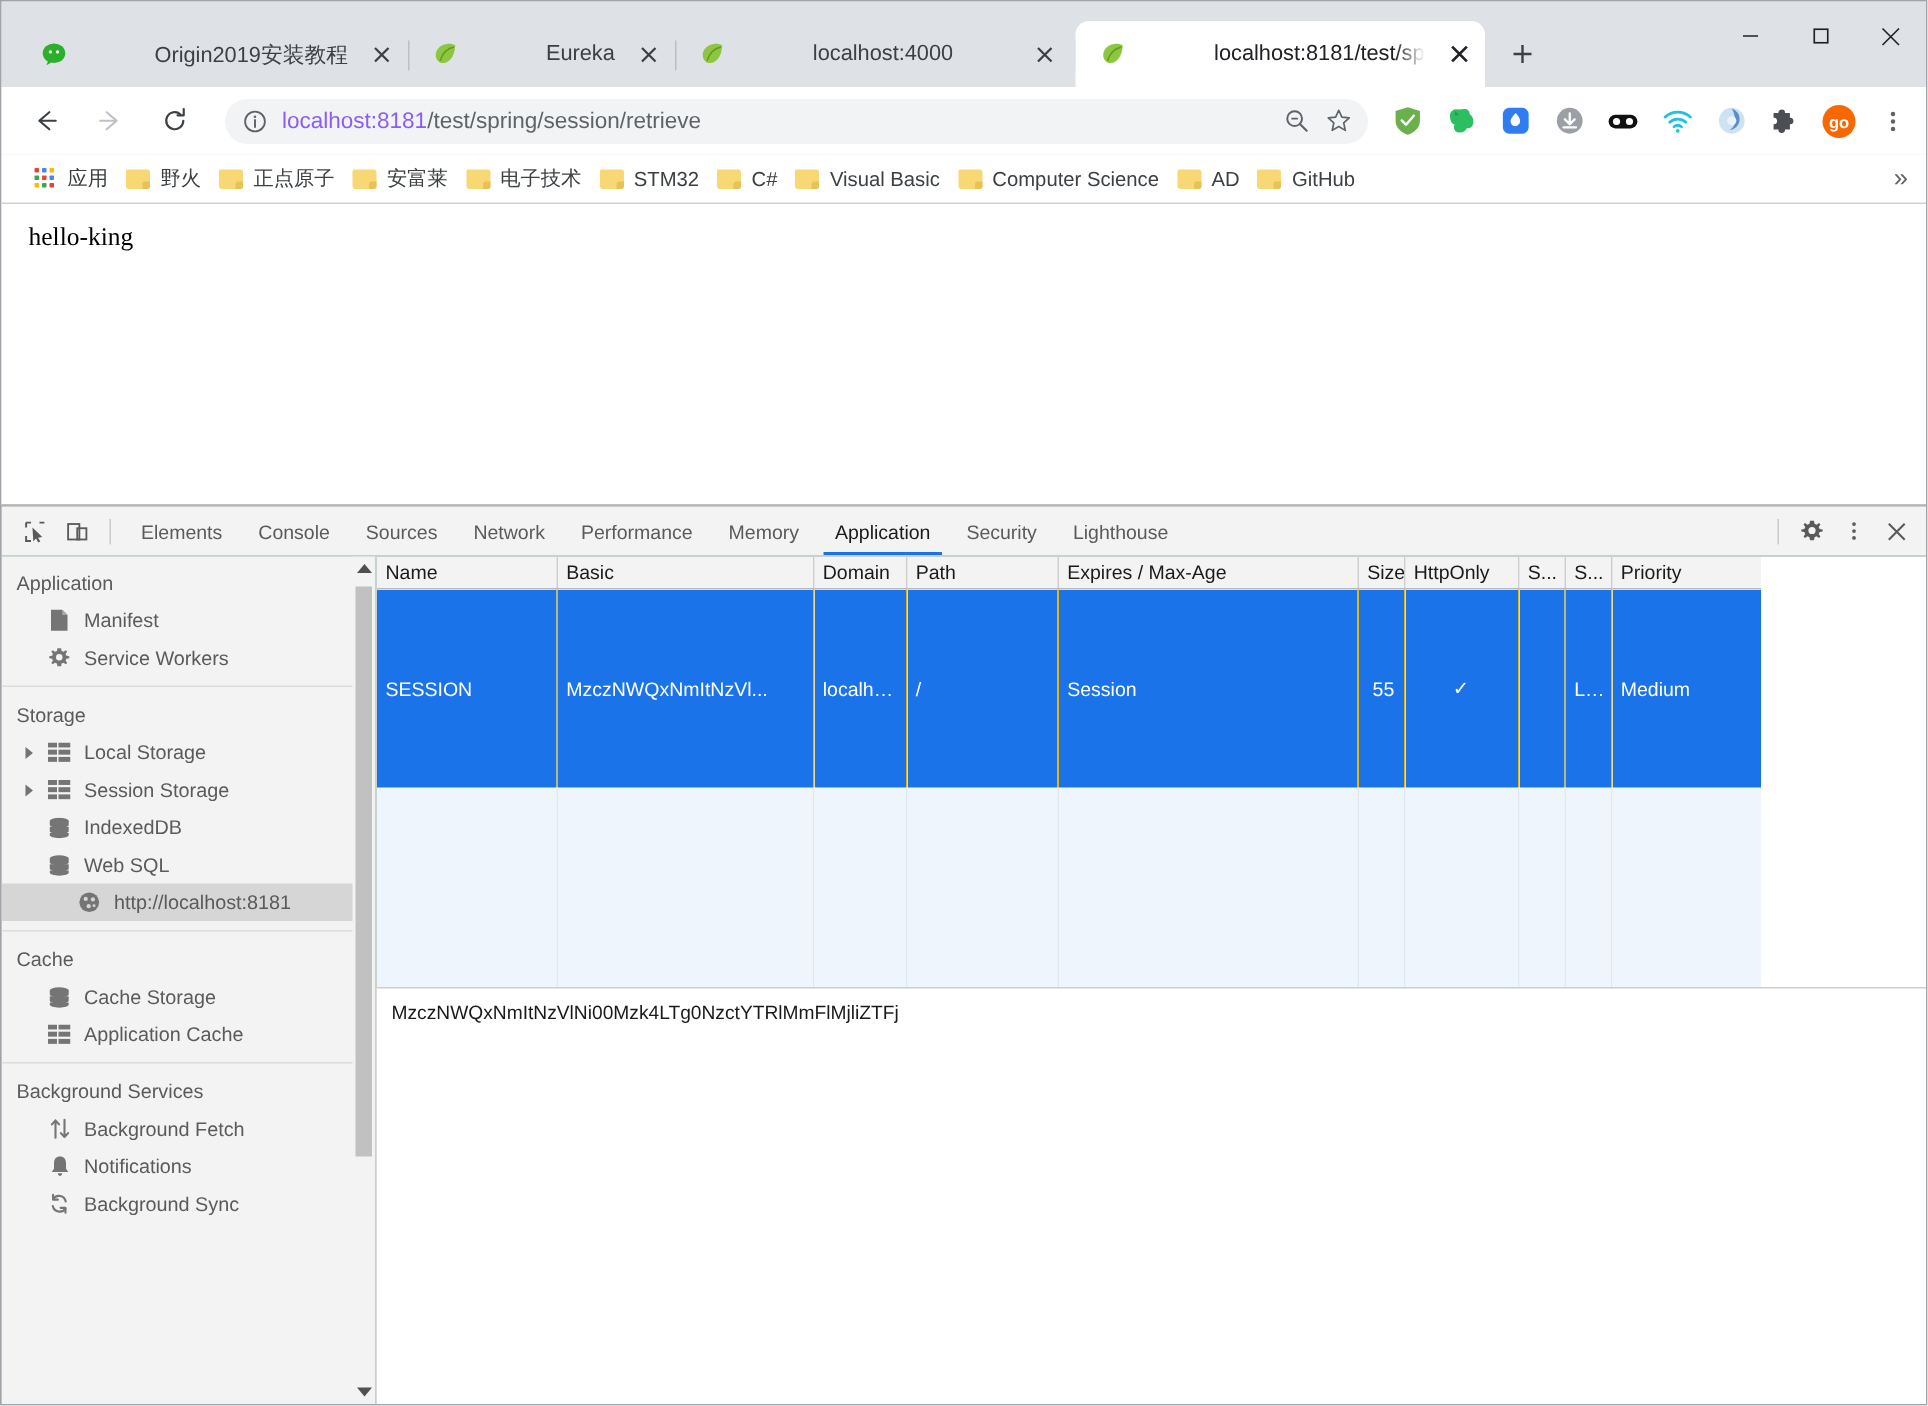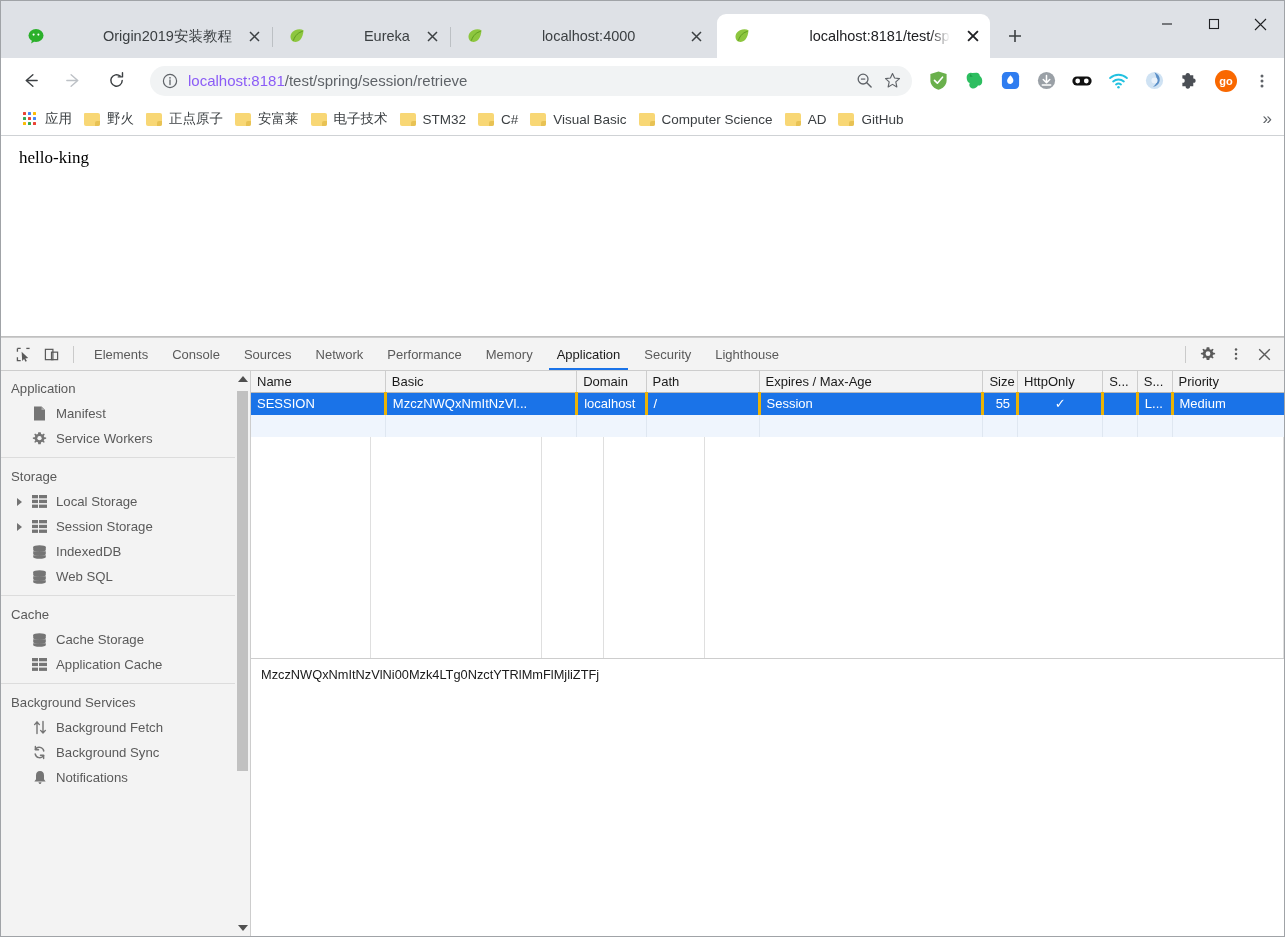--- a/index.html
+++ b/index.html
@@ -301,21 +301,21 @@
   .ck-check { display: flex; align-items: center; font-size: 12.5px; color: #333; margin-left: 6px; white-space: nowrap;}
   .ck-check .box {
     width: 12px; height: 12px;
     border: 1px solid #767676;
     border-radius: 2px;
     background: #fff;
     margin-right: 6px;
     flex: none;
   }
 
-  .ck-tablewrap { flex: 1; display: flex; flex-direction: column; min-height: 0; }
+  .ck-tablewrap { flex: 1; display: flex; flex-direction: row; min-height: 0; }
   table.ck-table { width: 100%; border-collapse: collapse; table-layout: fixed; font-size: 13px; }
   table.ck-table th {
     background: #f3f3f3;
     border-right: 1px solid #cdcdcd;
     border-bottom: 1px solid #b9b9b9;
     font-weight: normal;
     text-align: left;
     padding: 3px 6px;
     color: #1a1a1a;
     height: 21px;
@@ -327,21 +327,21 @@
     padding: 2px 6px;
     height: 22px;
     color: #1a1a1a;
     overflow: hidden;
     white-space: nowrap;
     text-overflow: ellipsis;
   }
   tr.ck-row.selected td {
     background: #1a73e8;
     color: #ffffff;
-    border-right: 3px solid #eab308;
+    border-right: 1px solid #eab308;
   }
   tr.ck-row.alt td { background: #eff5fd; border-right: 1px solid #dfe7f1; height: 22px;}
   td.num { text-align: right; }
   td.ctr { text-align: center; }
   .ck-fill { flex: 1; display: flex; }
   .ck-fill .col { border-right: 1px solid #dfdfdf; }
   .ck-preview {
     border-top: 1px solid #cdcdcd;
     height: 278px;
     padding: 8px 10px;
@@ -785,20 +785,32 @@
           <span class="ico">
             <svg width="15" height="14" viewBox="0 0 15 14">
                 <ellipse cx="7.5" cy="2.1" rx="6.3" ry="1.9" fill="#757575"></ellipse>
                 <path d="M1.2 2.1 L1.2 5 C1.2 6 4 6.9 7.5 6.9 C11 6.9 13.8 6 13.8 5 L13.8 2.1" fill="#757575"></path>
                 <path d="M1.2 6.2 L1.2 9.1 C1.2 10.1 4 11 7.5 11 C11 11 13.8 10.1 13.8 9.1 L13.8 6.2" fill="#757575"></path>
                 <path d="M1.2 10.3 L1.2 11.9 C1.2 12.9 4 13.8 7.5 13.8 C11 13.8 13.8 12.9 13.8 11.9 L13.8 10.3" fill="#757575"></path>
               </svg>
           </span>
           <span>Web SQL</span>
         </div>
+        <div class="sb-item indent2 selected">
+          <span class="ico">
+            <svg width="15" height="15" viewBox="0 0 16 16">
+                <circle cx="8" cy="8" r="7" fill="#757575"></circle>
+                <circle cx="5.5" cy="5.6" r="1.5" fill="#d6d6d6"></circle>
+                <circle cx="10.6" cy="6" r="1.5" fill="#d6d6d6"></circle>
+                <circle cx="7.6" cy="10.8" r="1.5" fill="#d6d6d6"></circle>
+                <circle cx="11.4" cy="10.4" r="1.05" fill="#d6d6d6"></circle>
+              </svg>
+          </span>
+          <span>http://localhost:8181</span>
+        </div>
 
         <div class="sb-divider"></div>
 
         <div class="sb-group-title">Cache</div>
         <div class="sb-item">
           <span class="ico">
             <svg width="15" height="14" viewBox="0 0 15 14">
                 <ellipse cx="7.5" cy="2.1" rx="6.3" ry="1.9" fill="#757575"></ellipse>
                 <path d="M1.2 2.1 L1.2 5 C1.2 6 4 6.9 7.5 6.9 C11 6.9 13.8 6 13.8 5 L13.8 2.1" fill="#757575"></path>
                 <path d="M1.2 6.2 L1.2 9.1 C1.2 10.1 4 11 7.5 11 C11 11 13.8 10.1 13.8 9.1 L13.8 6.2" fill="#757575"></path>
@@ -828,37 +840,37 @@
           <span class="ico">
             <svg width="14" height="15" viewBox="0 0 14 15">
                 <path d="M4 13.5 L4 2 M4 2 L1.6 4.6 M4 2 L6.4 4.6" stroke="#757575" stroke-width="1.4" fill="none" stroke-linecap="round"></path>
                 <path d="M10 1.5 L10 13 M10 13 L7.6 10.4 M10 13 L12.4 10.4" stroke="#757575" stroke-width="1.4" fill="none" stroke-linecap="round"></path>
               </svg>
           </span>
           <span>Background Fetch</span>
         </div>
         <div class="sb-item">
           <span class="ico">
+            <svg width="14" height="15" viewBox="0 0 14 15">
+                <path d="M7 1 C9.6 1 11 2.8 11 5.4 L11 9.2 L12.6 11.4 L1.4 11.4 L3 9.2 L3 5.4 C3 2.8 4.4 1 7 1 Z" fill="#757575"></path>
+                <path d="M5.5 12.2 C5.7 13.4 6.3 14 7 14 C7.7 14 8.3 13.4 8.5 12.2 Z" fill="#757575"></path>
+              </svg>
+          </span>
+          <span>Notifications</span>
+        </div>
+        <div class="sb-item">
+          <span class="ico">
             <svg width="15" height="15" viewBox="0 0 16 16">
                 <path d="M12.6 6.4 A5 5 0 0 0 3.6 4.6" stroke="#757575" stroke-width="1.5" fill="none" stroke-linecap="round"></path>
                 <path d="M3.4 9.6 A5 5 0 0 0 12.4 11.4" stroke="#757575" stroke-width="1.5" fill="none" stroke-linecap="round"></path>
                 <path d="M3.6 1.6 L3.6 5.1 L7 5.1" stroke="#757575" stroke-width="1.5" fill="none" stroke-linecap="round" stroke-linejoin="round"></path>
                 <path d="M12.4 14.4 L12.4 10.9 L9 10.9" stroke="#757575" stroke-width="1.5" fill="none" stroke-linecap="round" stroke-linejoin="round"></path>
               </svg>
           </span>
           <span>Background Sync</span>
-        </div>
-        <div class="sb-item">
-          <span class="ico">
-            <svg width="14" height="15" viewBox="0 0 14 15">
-                <path d="M7 1 C9.6 1 11 2.8 11 5.4 L11 9.2 L12.6 11.4 L1.4 11.4 L3 9.2 L3 5.4 C3 2.8 4.4 1 7 1 Z" fill="#757575"></path>
-                <path d="M5.5 12.2 C5.7 13.4 6.3 14 7 14 C7.7 14 8.3 13.4 8.5 12.2 Z" fill="#757575"></path>
-              </svg>
-          </span>
-          <span>Notifications</span>
         </div>
 
         <div class="sb-scrollbar">
           <span class="sb-arrow up"></span>
           <span class="sb-scroll-thumb"></span>
           <span class="sb-arrow down"></span>
         </div>
       </div>
 
       <div class="dt-main">

